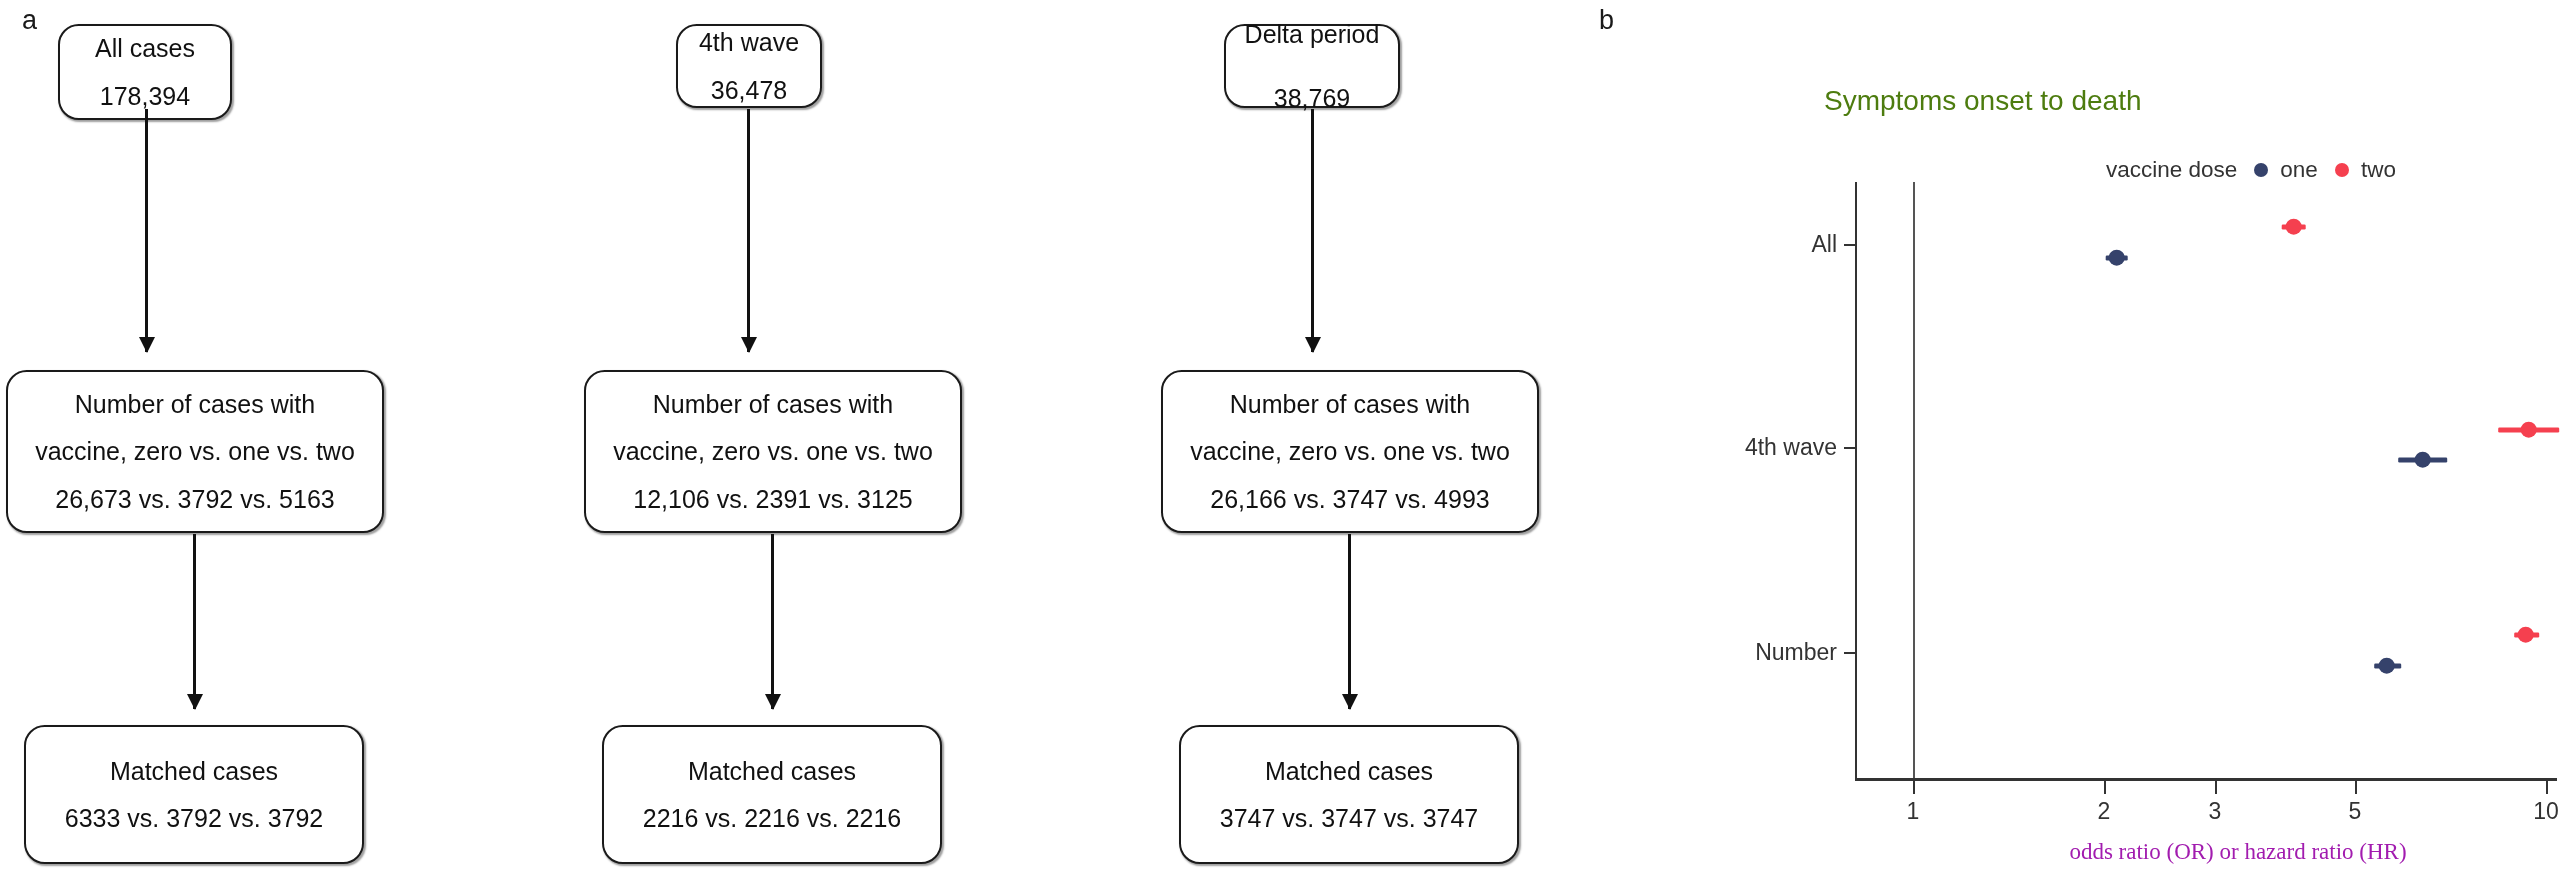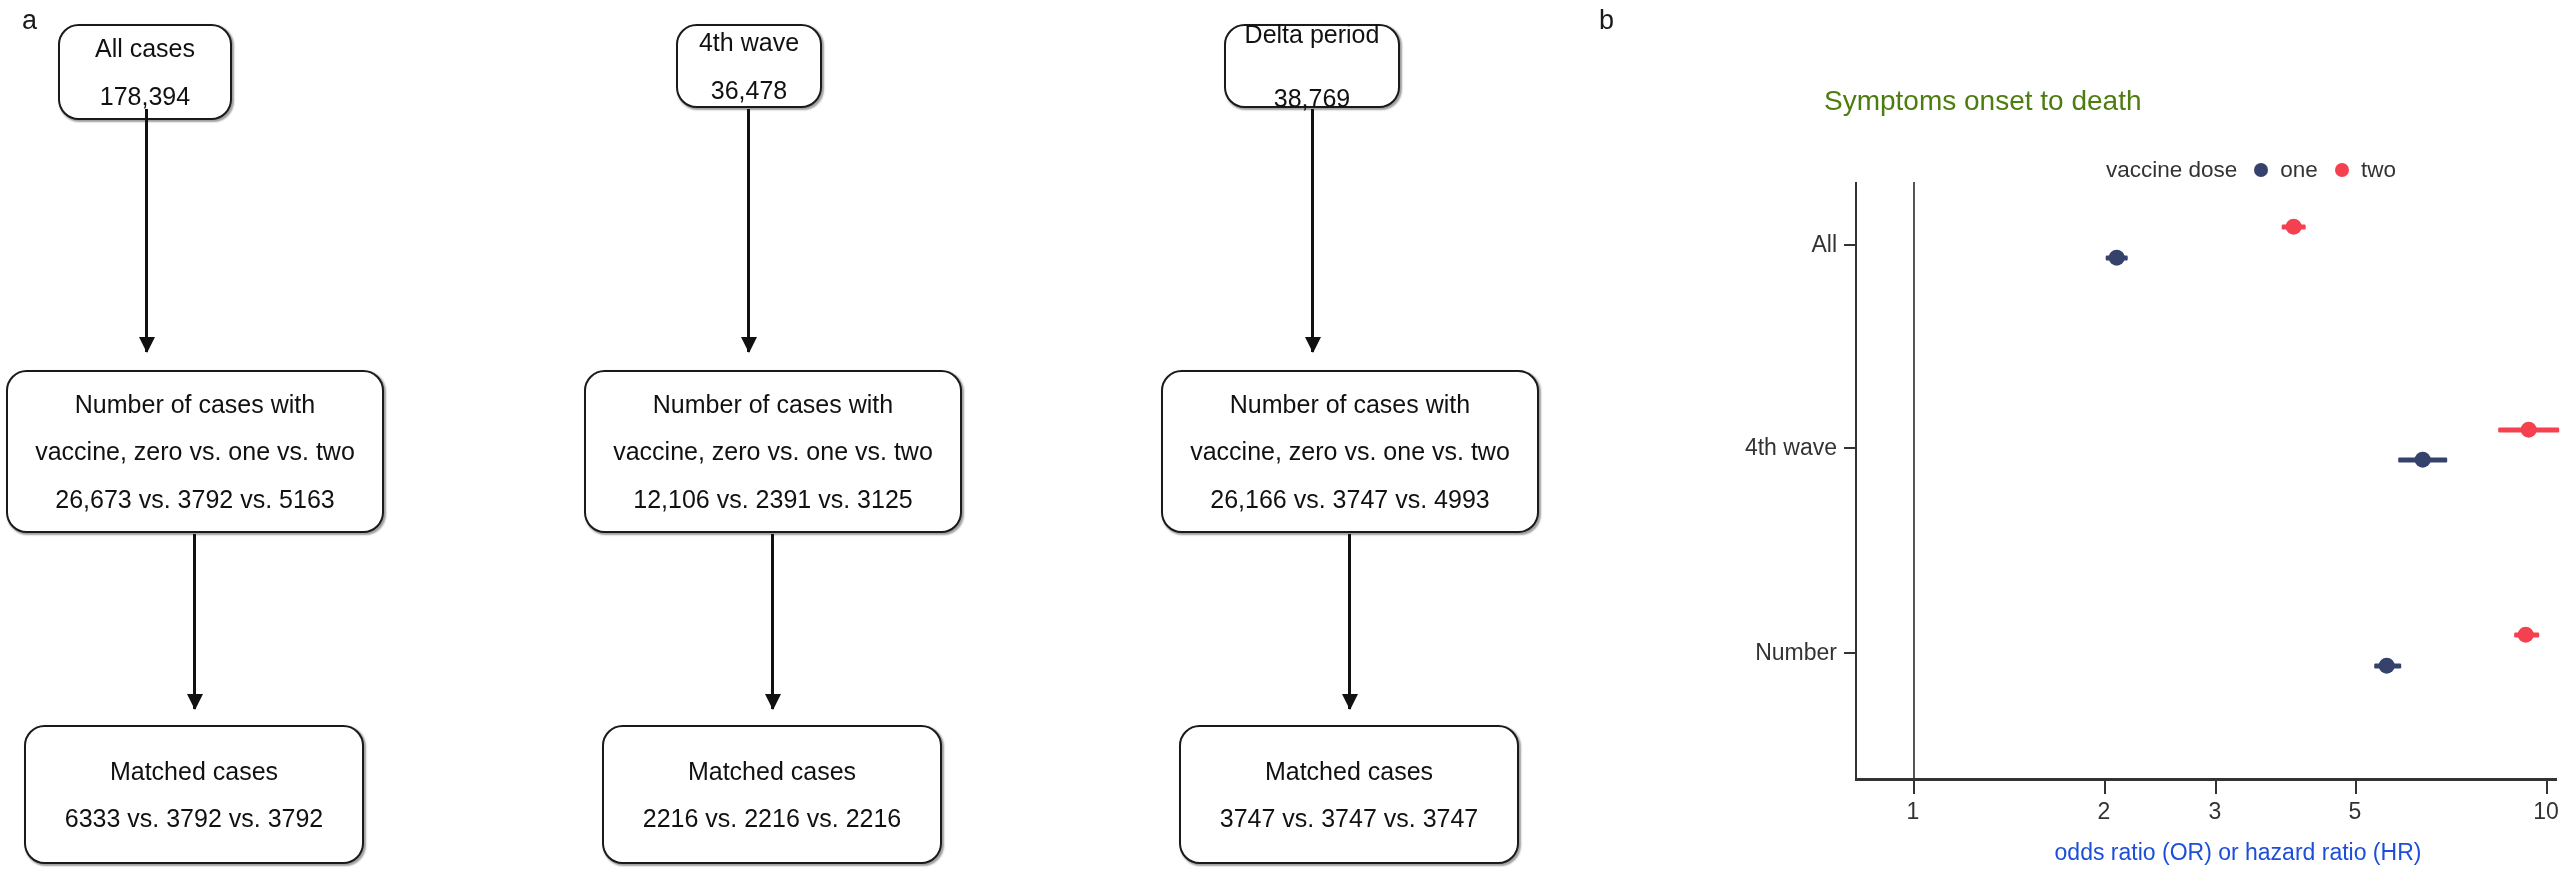--- a/index.html
+++ b/index.html
@@ -58,21 +58,21 @@
 
   .ytick{position:absolute;left:288px;width:13.4px;height:1.8px;background:#333;}
   .ylabel{position:absolute;right:0;font-size:23px;color:#333;white-space:nowrap;
           transform:translateY(-50%);text-align:right;}
   #ylabels{position:absolute;left:0;top:0;width:281px;height:885px;}
 
   .xtick{position:absolute;top:781px;width:1.8px;height:13.4px;background:#333;}
   .xlabel{position:absolute;top:798px;font-size:23px;color:#333;
           transform:translateX(-50%);white-space:nowrap;}
   #xaxis-title{position:absolute;top:839px;left:360px;width:644px;text-align:center;
-               font-size:23px;color:#1d4ed8;}
+               font-size:23px;color:#a21caf;font-family:Liberation Serif, serif;}
 
   .pt-group{position:absolute;transform:translate(-50%,-50%);}
   .pt-bar{position:absolute;top:50%;left:50%;height:4.3px;
           transform:translate(-50%,-50%);border-radius:1.2px;}
   .pt-dot{position:absolute;top:50%;left:50%;width:16px;height:16px;border-radius:50%;
           transform:translate(-50%,-50%);}
 </style>
 </head>
 <body>
 

